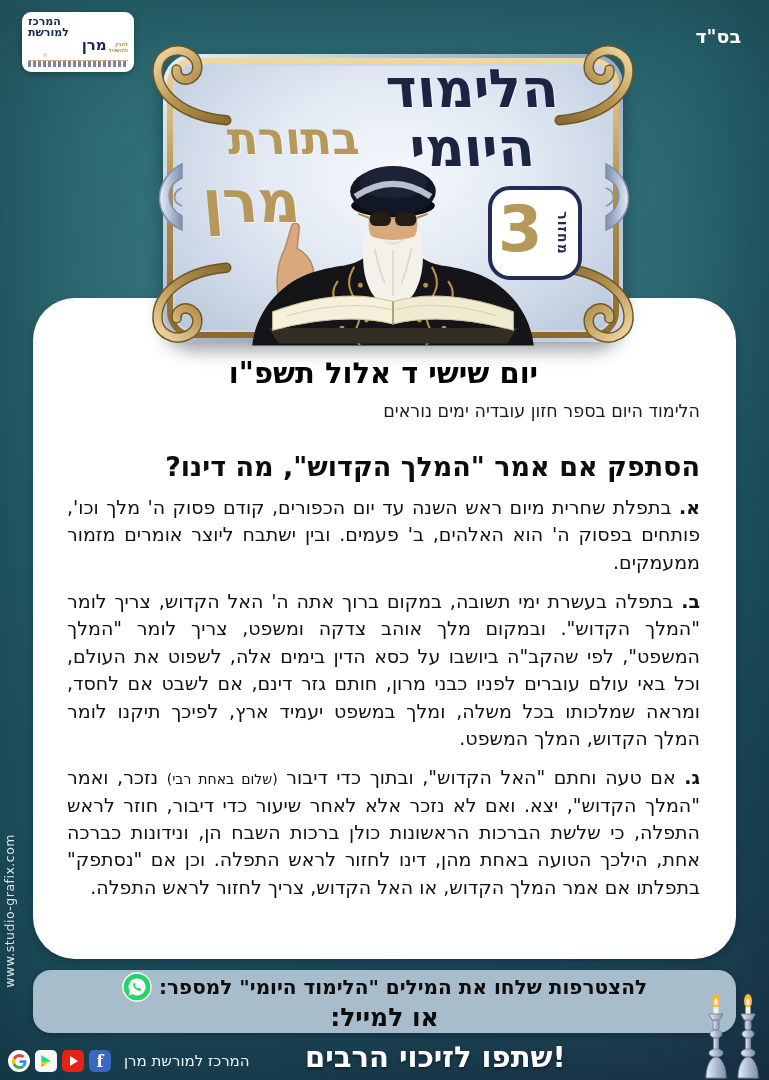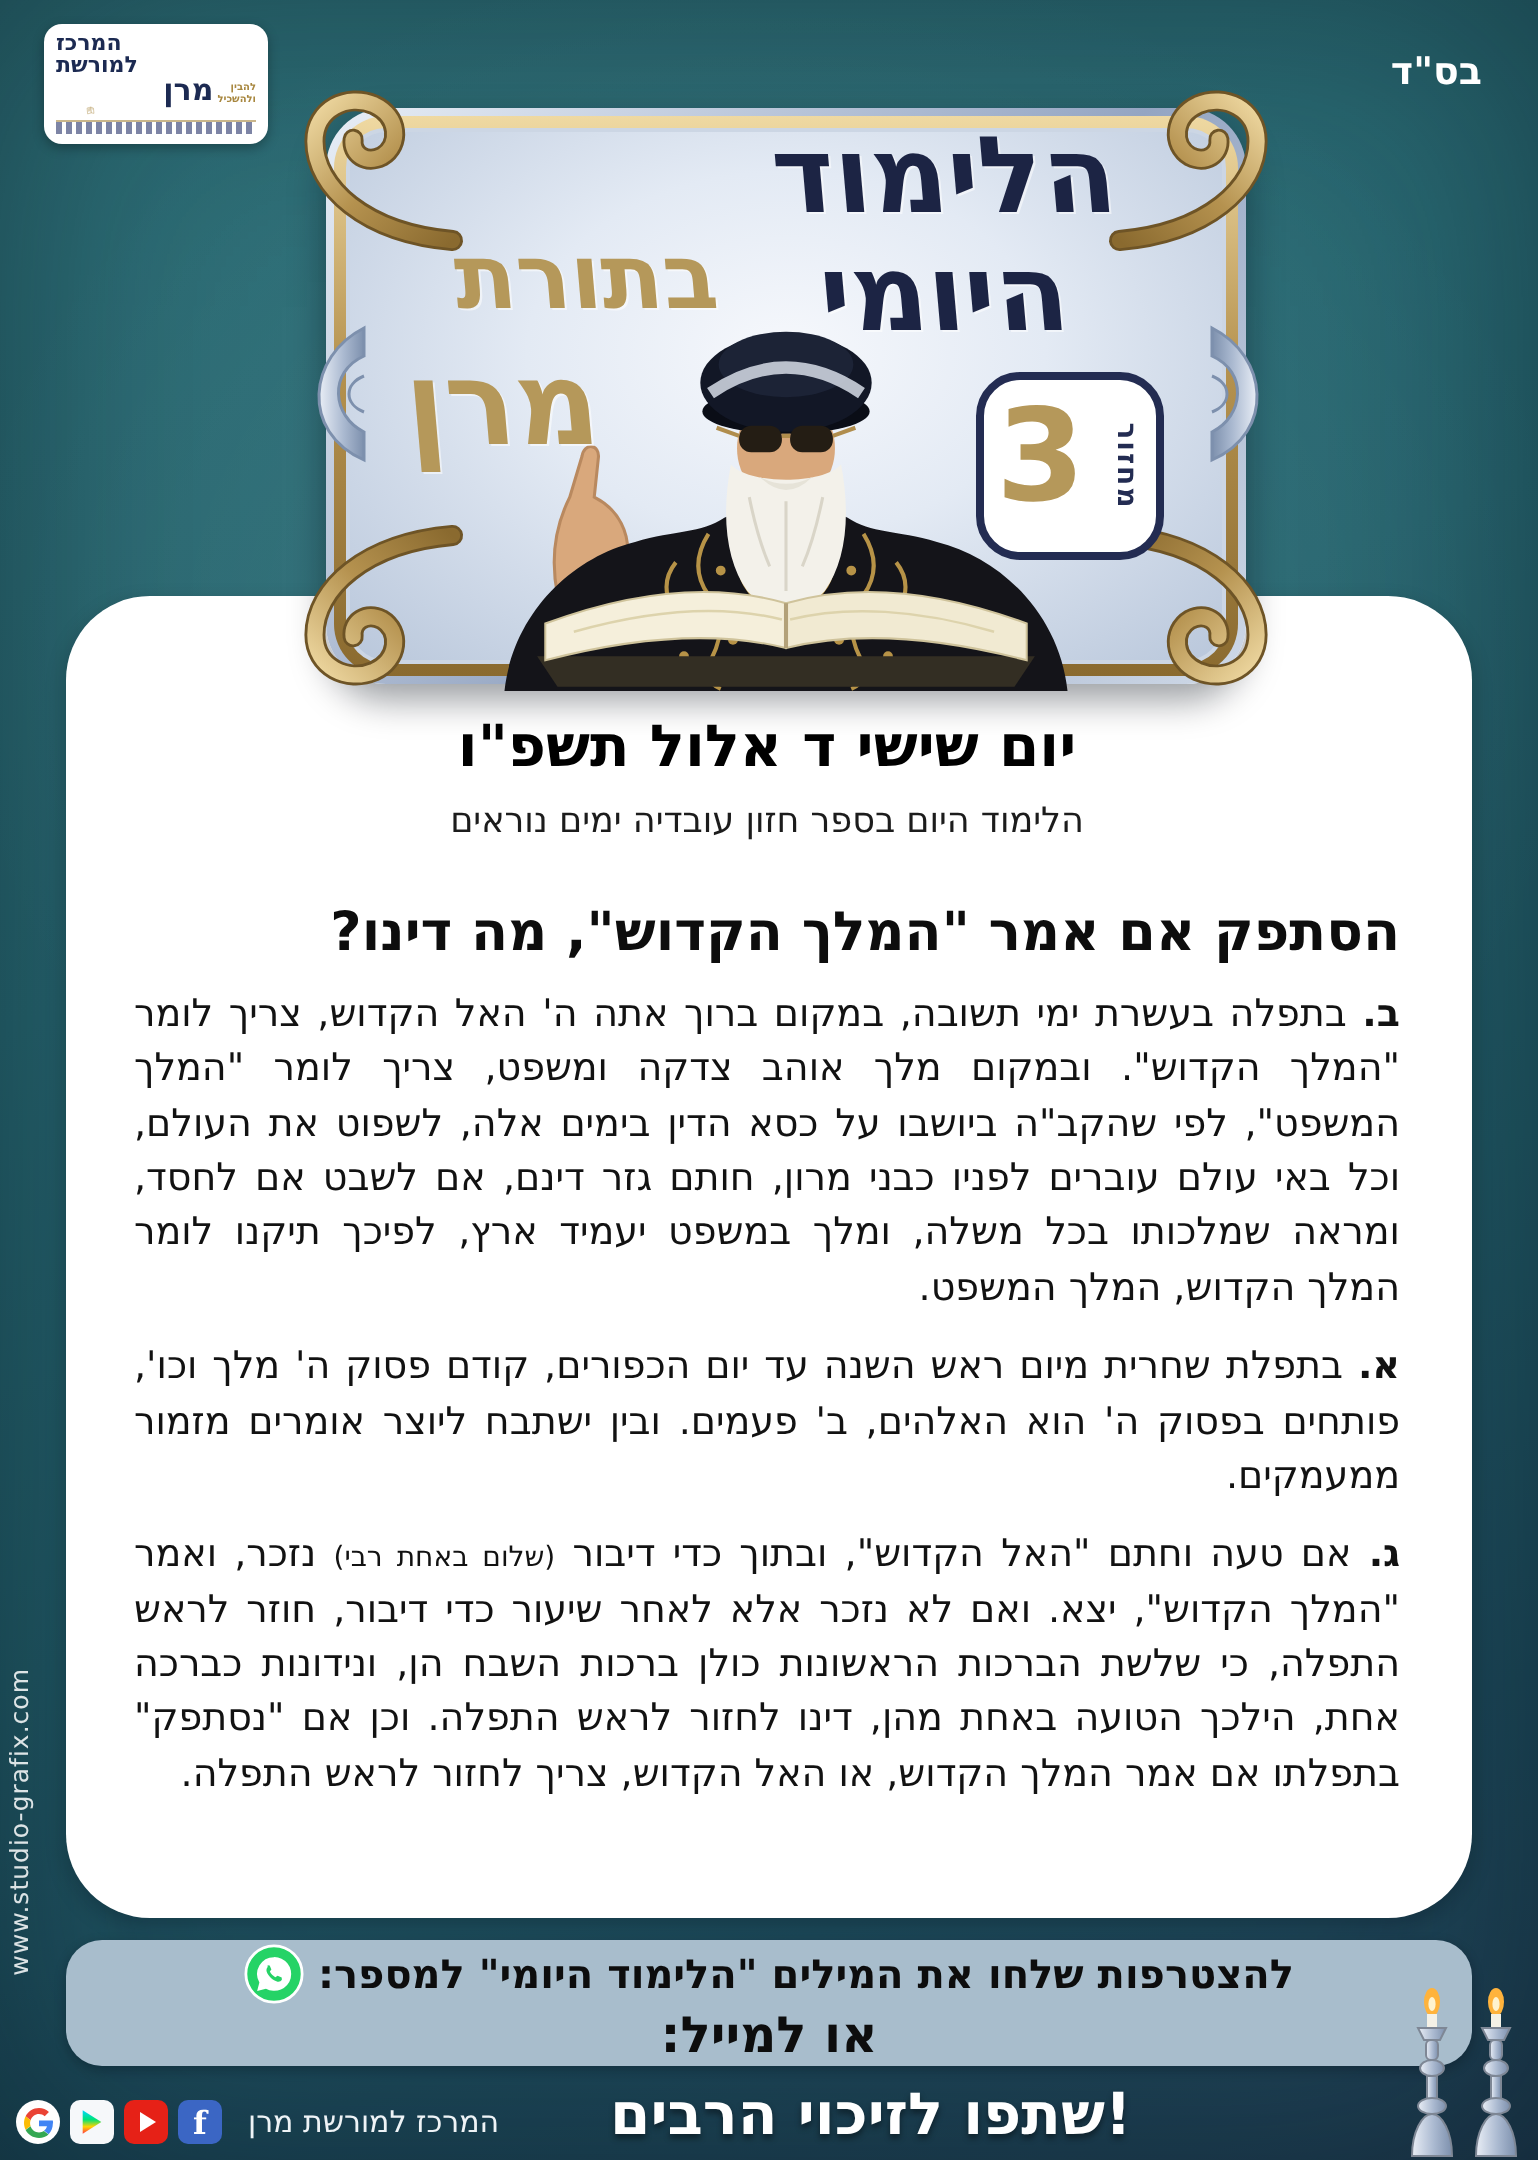--- a/index.html
+++ b/index.html
@@ -52,21 +52,21 @@
   .badge-label{position:absolute;right:-7px;top:50%;transform:translateY(-50%) rotate(90deg);
     font-size:14px;font-weight:bold;color:#232c52;letter-spacing:1px;}
   .rabbi{left:240px;top:146px;width:306px;height:200px;z-index:7;}
   
   .card{left:33px;top:298px;width:703px;height:661px;background:#fff;border-radius:42px;z-index:1;
     box-shadow:0 4px 10px rgba(0,10,20,.25);}
   .content{position:absolute;left:33px;top:298px;width:703px;height:661px;z-index:2;
     box-sizing:border-box;padding:52px 36px 0 34px;direction:rtl;color:#121212;overflow:hidden;}
   .date{text-align:center;font-family:"DejaVu Serif","DejaVu Sans",serif;
     font-weight:bold;font-size:29px;color:#000;margin-top:6px;}
-  .series{text-align:center;font-size:17.5px;color:#1c1c1c;margin-top:11px;}
+  .series{text-align:right;font-size:17.5px;color:#1c1c1c;margin-top:11px;}
   .question{font-size:27px;font-weight:bold;color:#0d0d0d;margin-top:30px;text-align:right;}
   .para{font-size:19px;line-height:1.44;text-align:justify;text-align-last:right;margin-top:12px;}
   .para b{font-weight:bold;}
   .aside{font-size:14px;}
   
   .contact{left:33px;top:970px;width:703px;height:63px;background:#a8bdcc;border-radius:18px;
     z-index:2;direction:rtl;display:flex;flex-direction:column;justify-content:center;
     align-items:center;gap:1px;box-shadow:0 2px 6px rgba(0,10,20,.3);}
   .c-line1{display:flex;align-items:center;gap:7px;font-weight:bold;color:#0d0d0d;}
   .c-prefix{font-size:20px;}
@@ -236,26 +236,26 @@
     <path d="M150 152 L150 174" stroke="#b3a179" stroke-width="2"></path>
     <path d="M46 166 C85 155 120 153 148 160 M252 166 C215 155 180 153 152 160" stroke="#ddd3ac" stroke-width="1.2" fill="none"></path>
   </svg>
 
   <div class="abs card"></div>
   <div class="abs content">
     <div class="date">יום שישי ד אלול תשפ"ו</div>
     <div class="series">הלימוד היום בספר חזון עובדיה ימים נוראים</div>
     <div class="question">הסתפק אם אמר "המלך הקדוש", מה דינו?</div>
     <div class="para">
+      <b>א.</b>
+      <span>בתפלת שחרית מיום ראש השנה עד יום הכפורים, קודם פסוק ה' מלך וכו', פותחים בפסוק ה' הוא האלהים, ב' פעמים. ובין ישתבח ליוצר אומרים מזמור ממעמקים.</span>
+    </div>
+    <div class="para">
       <b>ב.</b>
       <span>בתפלה בעשרת ימי תשובה, במקום ברוך אתה ה' האל הקדוש, צריך לומר "המלך הקדוש". ובמקום מלך אוהב צדקה ומשפט, צריך לומר "המלך המשפט", לפי שהקב"ה ביושבו על כסא הדין בימים אלה, לשפוט את העולם, וכל באי עולם עוברים לפניו כבני מרון, חותם גזר דינם, אם לשבט אם לחסד, ומראה שמלכותו בכל משלה, ומלך במשפט יעמיד ארץ, לפיכך תיקנו לומר המלך הקדוש, המלך המשפט.</span>
-    </div>
-    <div class="para">
-      <b>א.</b>
-      <span>בתפלת שחרית מיום ראש השנה עד יום הכפורים, קודם פסוק ה' מלך וכו', פותחים בפסוק ה' הוא האלהים, ב' פעמים. ובין ישתבח ליוצר אומרים מזמור ממעמקים.</span>
     </div>
     <div class="para">
       <b>ג.</b>
       <span>אם טעה וחתם "האל הקדוש", ובתוך כדי דיבור</span>
       <span class="aside">(שלום באחת רבי)</span>
       <span>נזכר, ואמר "המלך הקדוש", יצא. ואם לא נזכר אלא לאחר שיעור כדי דיבור, חוזר לראש התפלה, כי שלשת הברכות הראשונות כולן ברכות השבח הן, ונידונות כברכה אחת, הילכך הטועה באחת מהן, דינו לחזור לראש התפלה. וכן אם "נסתפק" בתפלתו אם אמר המלך הקדוש, או האל הקדוש, צריך לחזור לראש התפלה.</span>
     </div>
   </div>
 
   <div class="abs contact">

